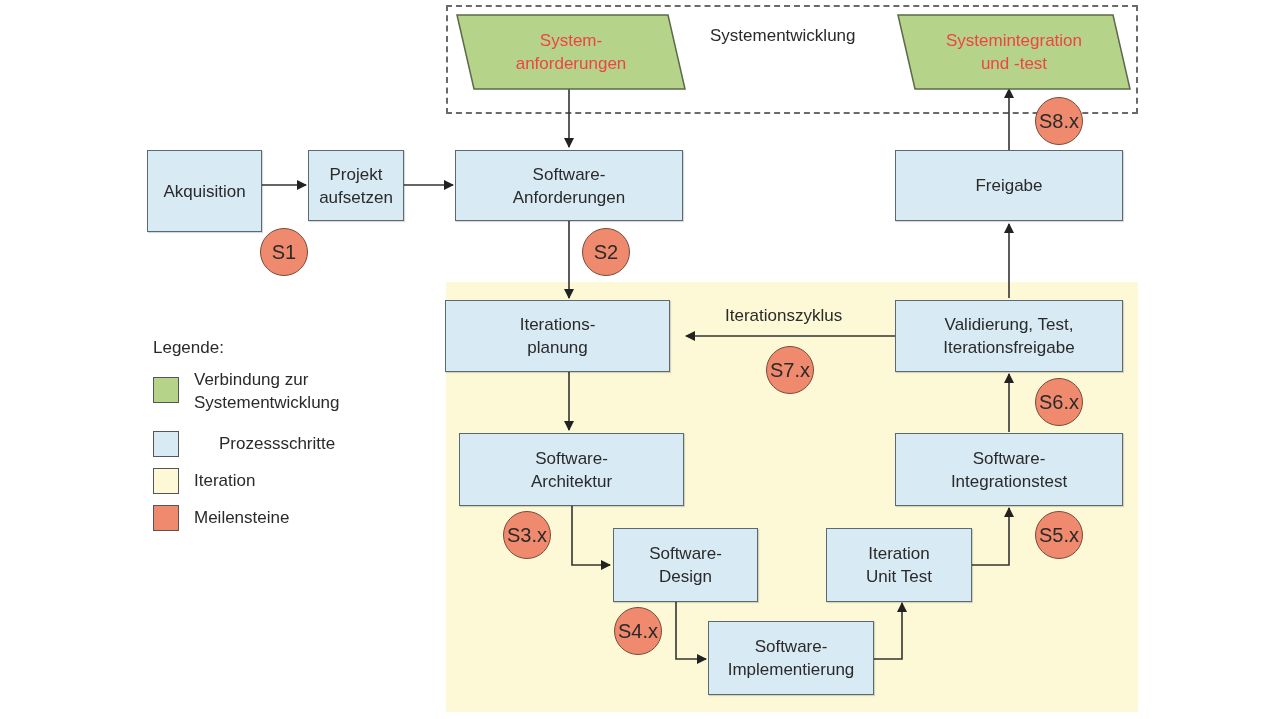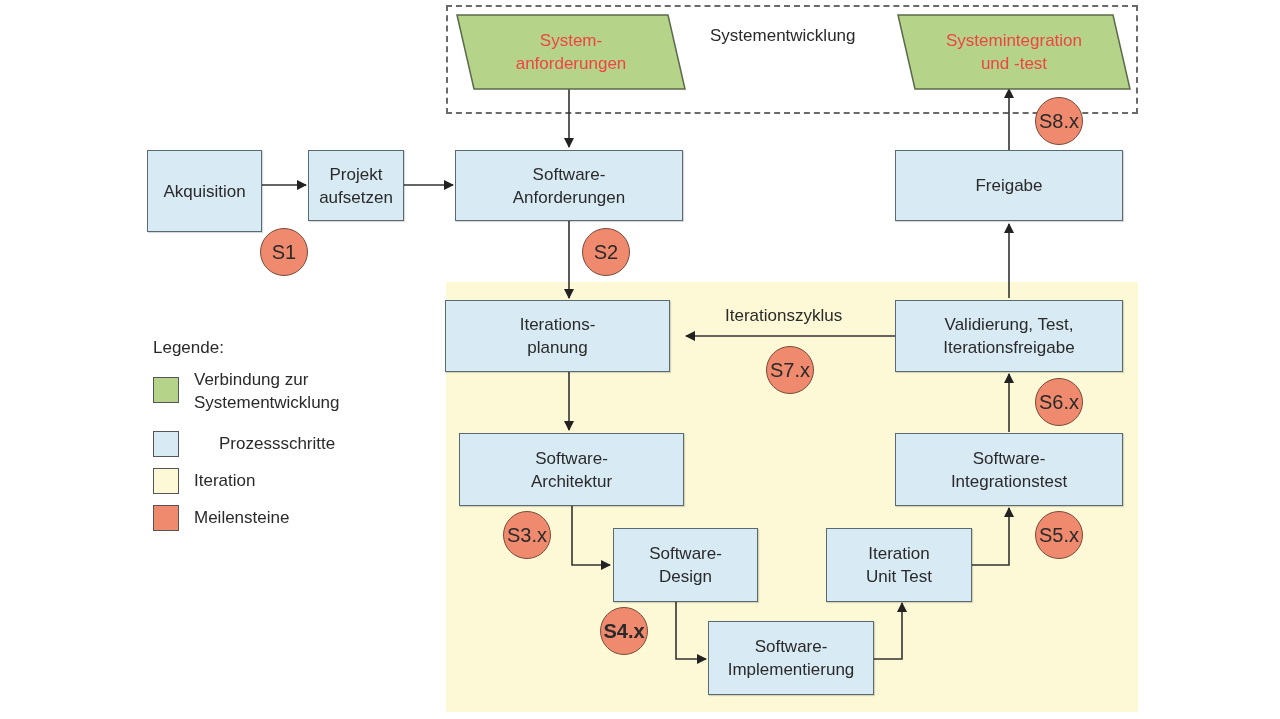--- a/index.html
+++ b/index.html
@@ -88,21 +88,21 @@
 Integrationstest</div>
 <div class="box" style="left:895px;top:300px;width:228px;height:72px;">Validierung, Test,
 Iterationsfreigabe</div>
 <div class="box" style="left:895px;top:150px;width:228px;height:71px;">Freigabe</div>
 
 <div class="lbl" style="left:725px;top:306px;">Iterationszyklus</div>
 
 <div class="ms" style="left:260px;top:228px;">S1</div>
 <div class="ms" style="left:582px;top:228px;">S2</div>
 <div class="ms" style="left:503px;top:511px;">S3.x</div>
-<div class="ms" style="left:600px;top:607px;font-weight:bold;">S4.x</div>
+<div class="ms" style="left:614px;top:607px;">S4.x</div>
 <div class="ms" style="left:1035px;top:511px;">S5.x</div>
 <div class="ms" style="left:1035px;top:378px;">S6.x</div>
 <div class="ms" style="left:766px;top:346px;text-align:center;">S7.x</div>
 <div class="ms" style="left:1035px;top:97px;">S8.x</div>
 
 <div>
   <div class="lbl" style="left:153px;top:338px;">Legende:</div>
   <div class="leg-sw" style="left:153px;top:377px;background:#b6d38a;"></div>
   <div class="leg-tx" style="left:194px;top:368px;">Verbindung zur
 Systementwicklung</div>

